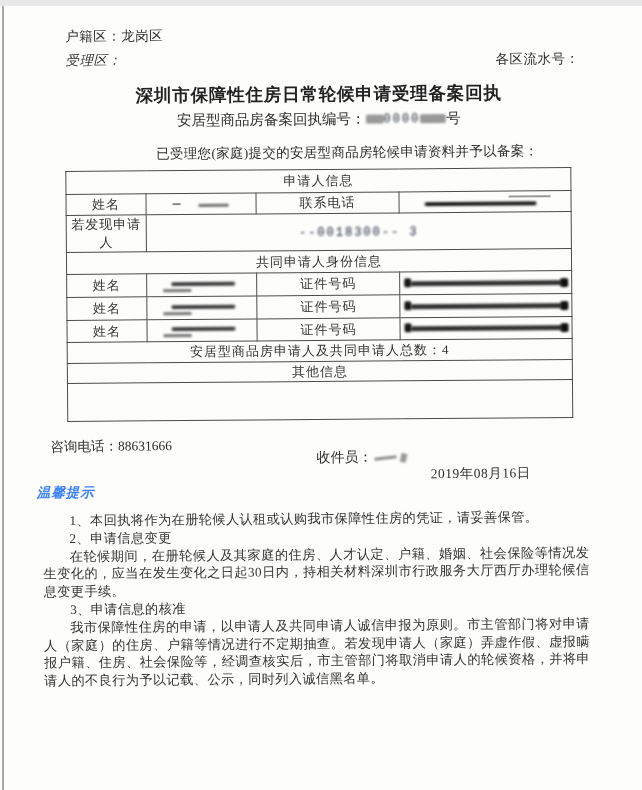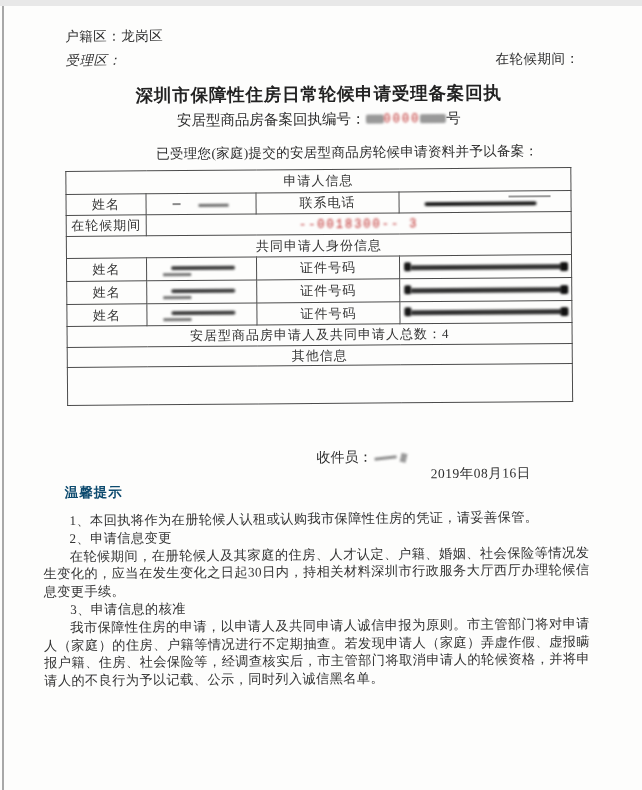--- a/index.html
+++ b/index.html
@@ -15,21 +15,21 @@
              font-weight:bold;font-size:17.5px;letter-spacing:0.8px;color:#222;}
   .receipt-line{top:104px;left:0;width:100%;display:flex;justify-content:center;align-items:center;font-size:14.5px;}
   .intro-line{top:138px;left:158px;font-size:13.5px;letter-spacing:0.3px;}
 
   table.main{position:absolute;left:67px;top:163px;width:505px;border-collapse:collapse;table-layout:fixed;}
   table.main td{border:1px solid #4c4c4c;font-size:13px;text-align:center;padding:0;overflow:hidden;
                 letter-spacing:1px;color:#333;}
   .section-cell{letter-spacing:2px;}
 
   
-  .blur-text{filter:blur(0.8px);color:#b91c1c;font-family:"Liberation Mono","DejaVu Sans Mono",monospace;
+  .blur-text{filter:blur(0.8px);color:#0f172a;font-family:"Liberation Mono","DejaVu Sans Mono",monospace;
              font-size:12px;letter-spacing:2px;}
   .smudge{display:inline-block;background:#222;filter:blur(1.2px);border-radius:2px;opacity:.75;vertical-align:middle;}
   .faint-marks{position:relative;width:70px;height:12px;margin:0 auto;}
   .faint-marks::before{content:"";position:absolute;left:6px;top:5px;width:8px;height:2px;background:#8a8a8a;filter:blur(.6px);}
   .faint-marks::after{content:"";position:absolute;right:8px;top:6px;width:30px;height:3px;background:#6f6f6f;filter:blur(1px);}
   .phone-scribble{position:relative;width:130px;height:12px;margin:0 auto;}
   .phone-scribble::before{content:"";position:absolute;left:4px;top:6px;width:112px;height:4px;background:#1c1c1c;filter:blur(1px);border-radius:2px;}
   .phone-scribble::after{content:"";position:absolute;right:0;top:0;width:42px;height:2px;background:#9a9a9a;filter:blur(.7px);}
   .name-scribble{position:relative;width:78px;height:13px;margin:0 auto;}
   .name-scribble::before{content:"";position:absolute;left:8px;top:3px;width:64px;height:4px;background:#202020;filter:blur(1px);border-radius:2px;opacity:.85;}
@@ -38,40 +38,40 @@
   .cert-scribble::before{content:"";position:absolute;left:6px;top:4px;width:152px;height:5px;background:#161616;filter:blur(1px);border-radius:3px;opacity:.88;}
   .cert-scribble::after{content:"";position:absolute;right:0;top:2px;width:8px;height:9px;background:#111;filter:blur(1px);border-radius:2px;}
   .cert-scribble .lead{position:absolute;left:0;top:1px;width:7px;height:9px;background:#181818;filter:blur(1px);border-radius:2px;}
   .hand-scribble{position:relative;display:inline-block;width:36px;height:13px;vertical-align:middle;}
   .hand-scribble::before{content:"";position:absolute;left:2px;top:5px;width:22px;height:3px;background:#8d8d8d;filter:blur(1px);transform:rotate(-6deg);}
   .hand-scribble::after{content:"";position:absolute;right:2px;top:2px;width:6px;height:9px;background:#9a9a9a;filter:blur(1px);transform:rotate(14deg);}
 
   .footer-phone{top:430px;left:50px;font-size:13.5px;}
   .receiver{top:443px;left:316px;font-size:14px;}
   .doc-date{top:460px;left:430px;font-size:13.5px;letter-spacing:0.5px;text-align:right;}
-  .tips-title{top:476px;left:64px;font-size:13.5px;font-weight:bold;letter-spacing:1px;color:#0c4a6e;}
+  .tips-title{top:476px;left:36px;font-size:13.5px;font-weight:bold;letter-spacing:1px;color:#3b82f6;font-style:italic;}
   .tips-body{top:504px;left:42px;width:546px;font-size:13.2px;line-height:17.8px;text-align:justify;letter-spacing:0.4px;color:#333;}
   .tips-body p{margin:0;text-indent:2em;}
 </style>
 </head>
 <body>
 
 <div class="screen">
   <div class="scan-edge"></div>
 
   <div class="doc">
 
     <div class="abs hdr" style="top:20px;left:68px;">
       <span>户籍区：</span><span>龙岗区</span>
     </div>
     <div class="abs hdr" style="top:44px;left:68px;font-style:italic;">
       <span>受理区：</span>
     </div>
     <div class="abs hdr" style="top:46px;left:498px;">
-      <span>在轮候期间：</span>
+      <span>各区流水号：</span>
     </div>
 
     <div class="abs doc-title">深圳市保障性住房日常轮候申请受理备案回执</div>
     <div class="abs receipt-line">
       <span>安居型商品房备案回执编号：</span>
       <span class="smudge" style="width:18px;height:9px;opacity:.45;"></span>
       <span class="blur-text">0000</span>
       <span class="smudge" style="width:26px;height:9px;opacity:.45;"></span>
       <span>号</span>
     </div>
@@ -93,21 +93,21 @@
         <td>姓名</td>
         <td>
               <div class="faint-marks"></div>
             </td>
         <td>联系电话</td>
         <td>
               <div class="phone-scribble"></div>
             </td>
       </tr>
       <tr style="height:21px">
-        <td>在轮候期间</td>
+        <td>若发现申请人</td>
         <td colspan="3">
           <span class="blur-text">--0018300--    3</span>
         </td>
       </tr>
       <tr style="height:22px">
         <td colspan="4" class="section-cell">共同申请人身份信息</td>
       </tr>
       <tr style="height:23px">
         <td>姓名</td>
         <td>
@@ -151,20 +151,23 @@
       </tr>
       <tr style="height:20px">
         <td colspan="4" class="section-cell">其他信息</td>
       </tr>
       <tr style="height:38px">
         <td colspan="4"></td>
       </tr>
     </tbody>
       </table>
 
+    <div class="abs footer-phone">
+      <span>咨询电话：</span><span>88631666</span>
+    </div>
     <div class="abs receiver">
       <span>收件员：</span><span class="hand-scribble"></span>
     </div>
     <div class="abs doc-date">2019年08月16日</div>
 
     <div class="abs tips-title">温馨提示</div>
     <div class="abs tips-body">
       <p>1、本回执将作为在册轮候人认租或认购我市保障性住房的凭证，请妥善保管。</p>
       <p>2、申请信息变更</p>
       <p>在轮候期间，在册轮候人及其家庭的住房、人才认定、户籍、婚姻、社会保险等情况发生变化的，应当在发生变化之日起30日内，持相关材料深圳市行政服务大厅西厅办理轮候信息变更手续。</p>

